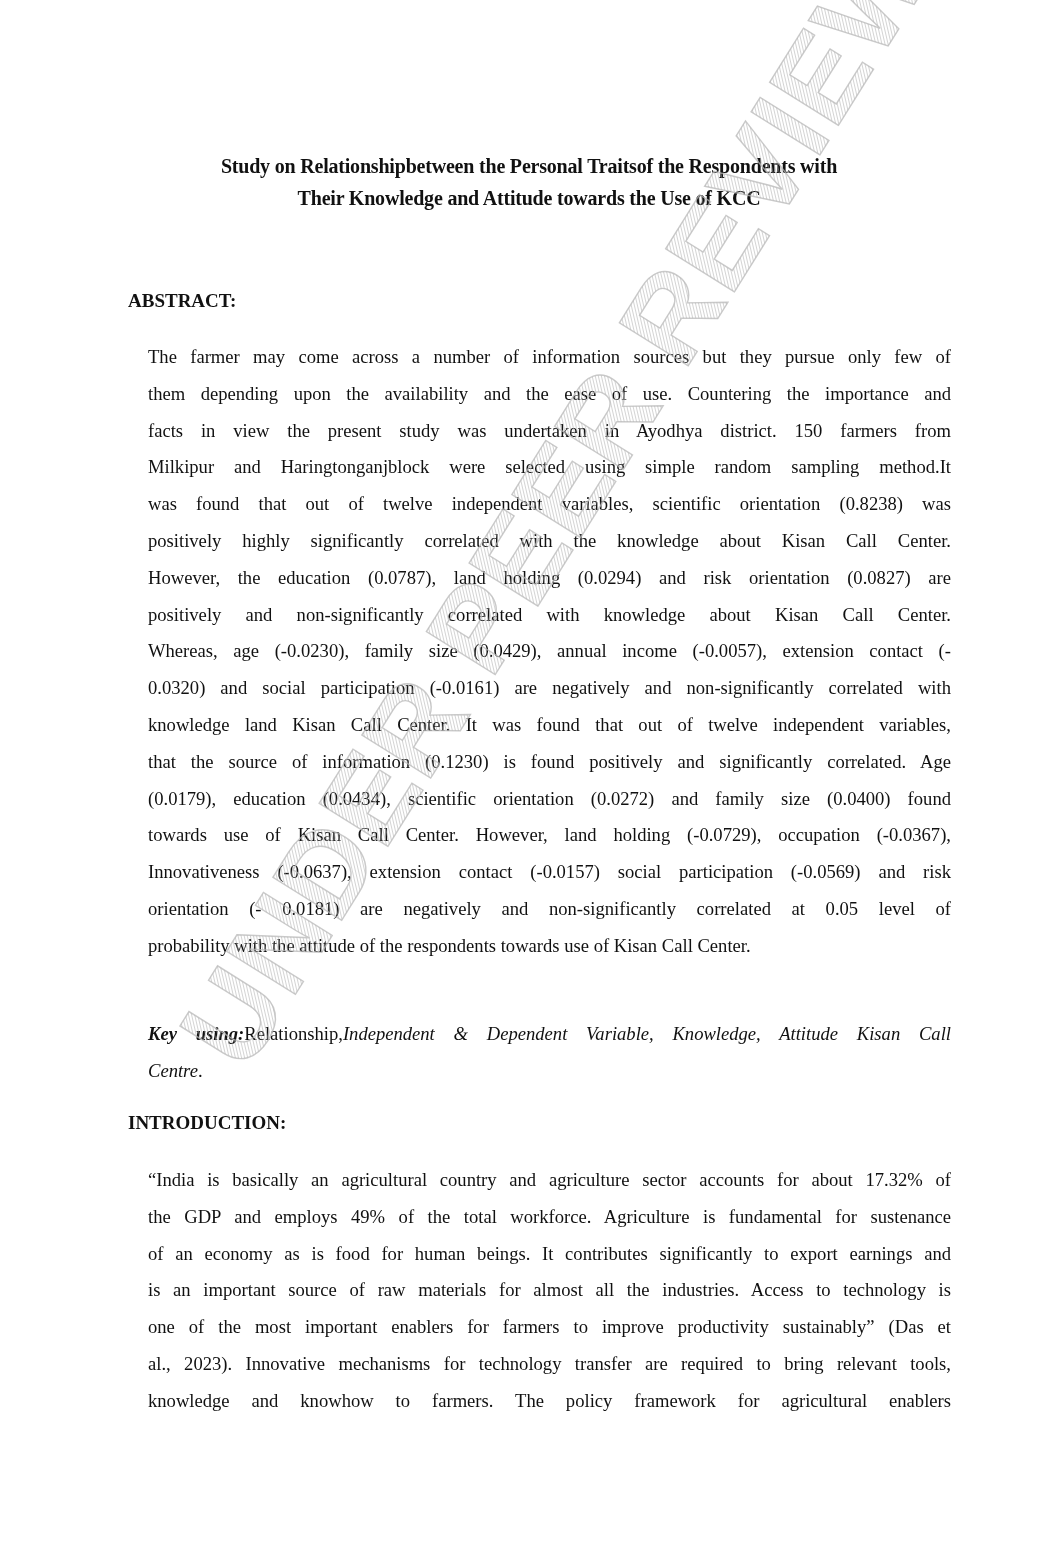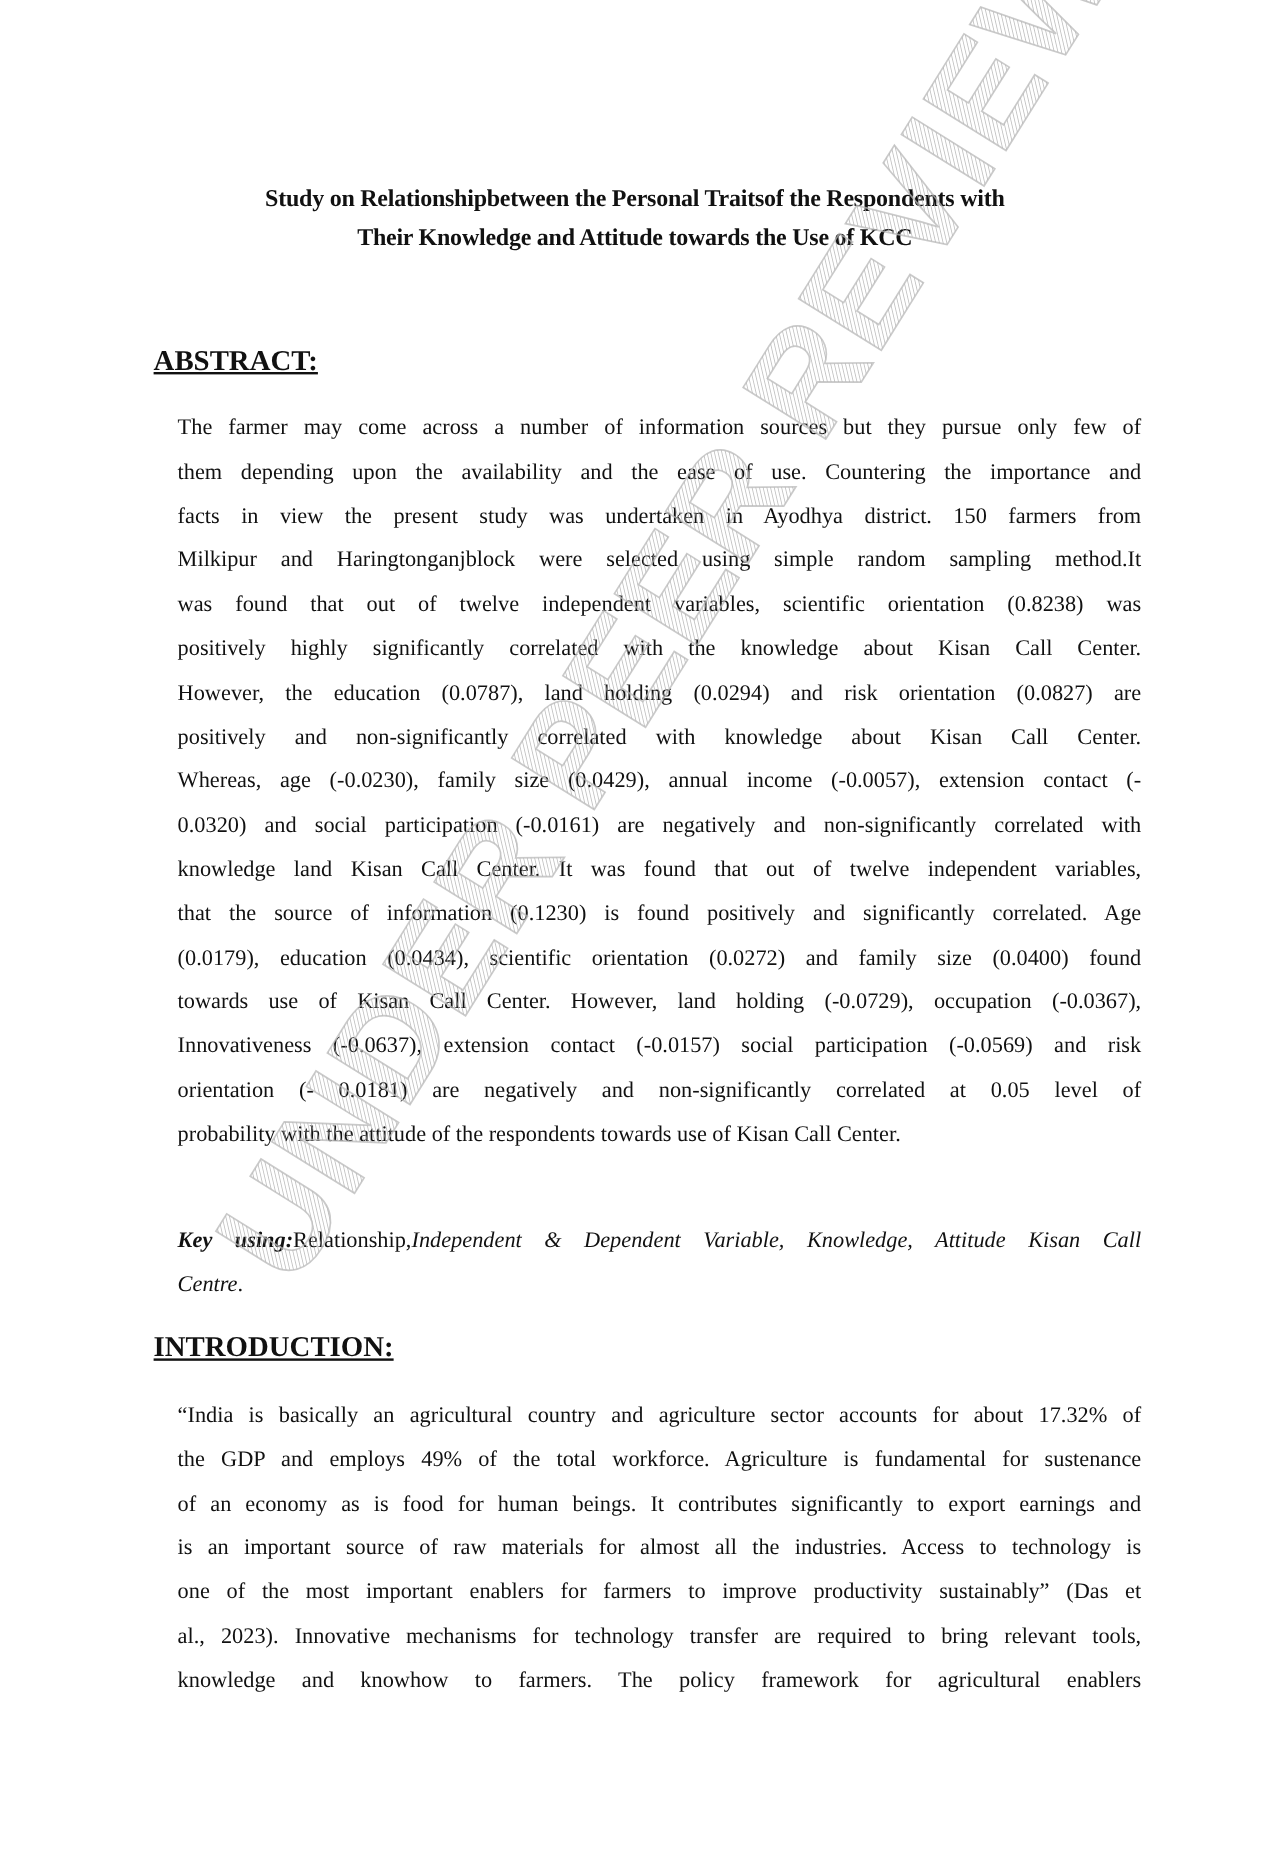--- a/index.html
+++ b/index.html
@@ -30,23 +30,22 @@
       font-weight: bold;
       font-size: 20px;
       line-height: 32px;
       letter-spacing: -0.2px;
       margin-top: 22px;
     }
     .heading {
       position: absolute;
       left: 128px;
       font-weight: bold;
-      font-size: 24px;
+      font-size: 19px;
       line-height: 24px;
-      text-decoration: underline;
     }
     .para {
       position: absolute;
       left: 128px;
       width: 803px;
       font-size: 18.6px;
       line-height: 36.8px;
       text-align: justify;
       margin-left: 20px;
     }

